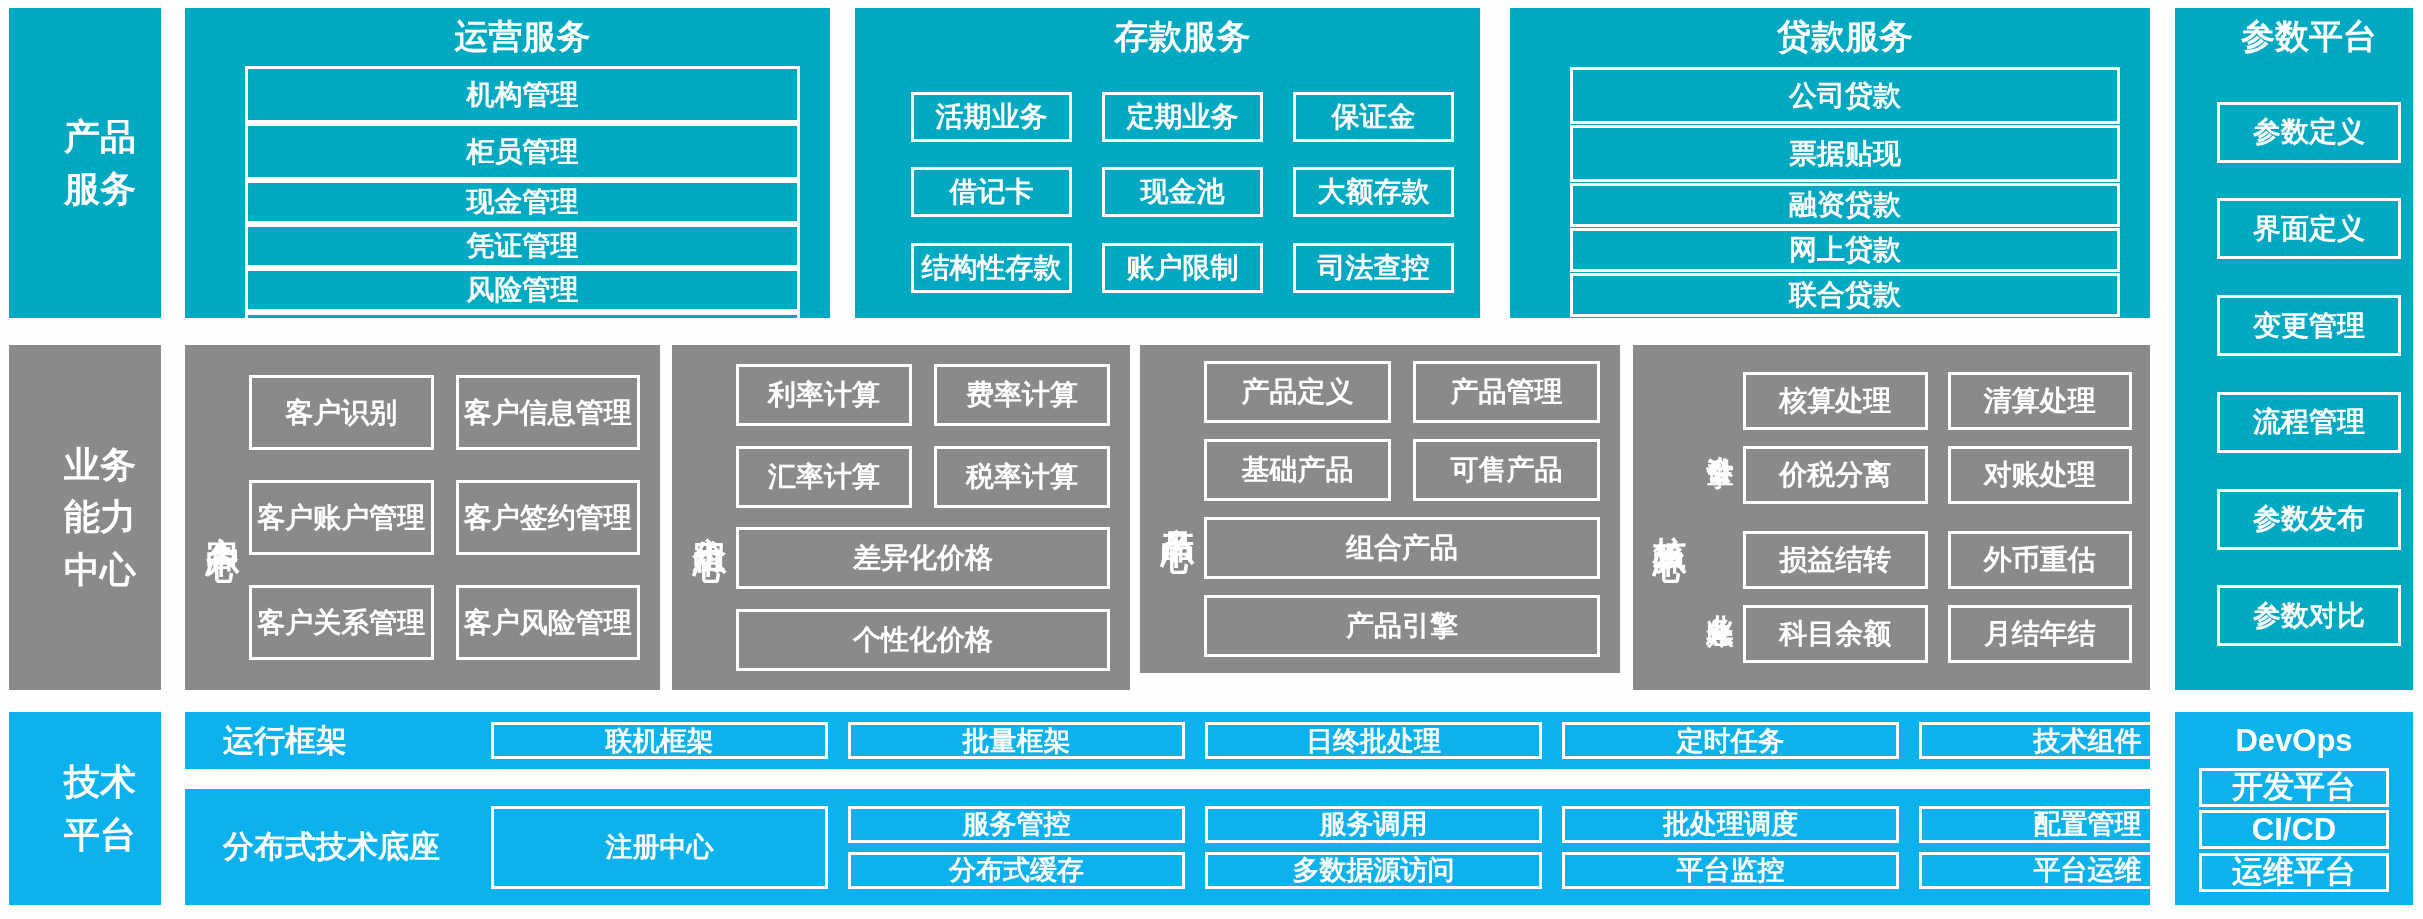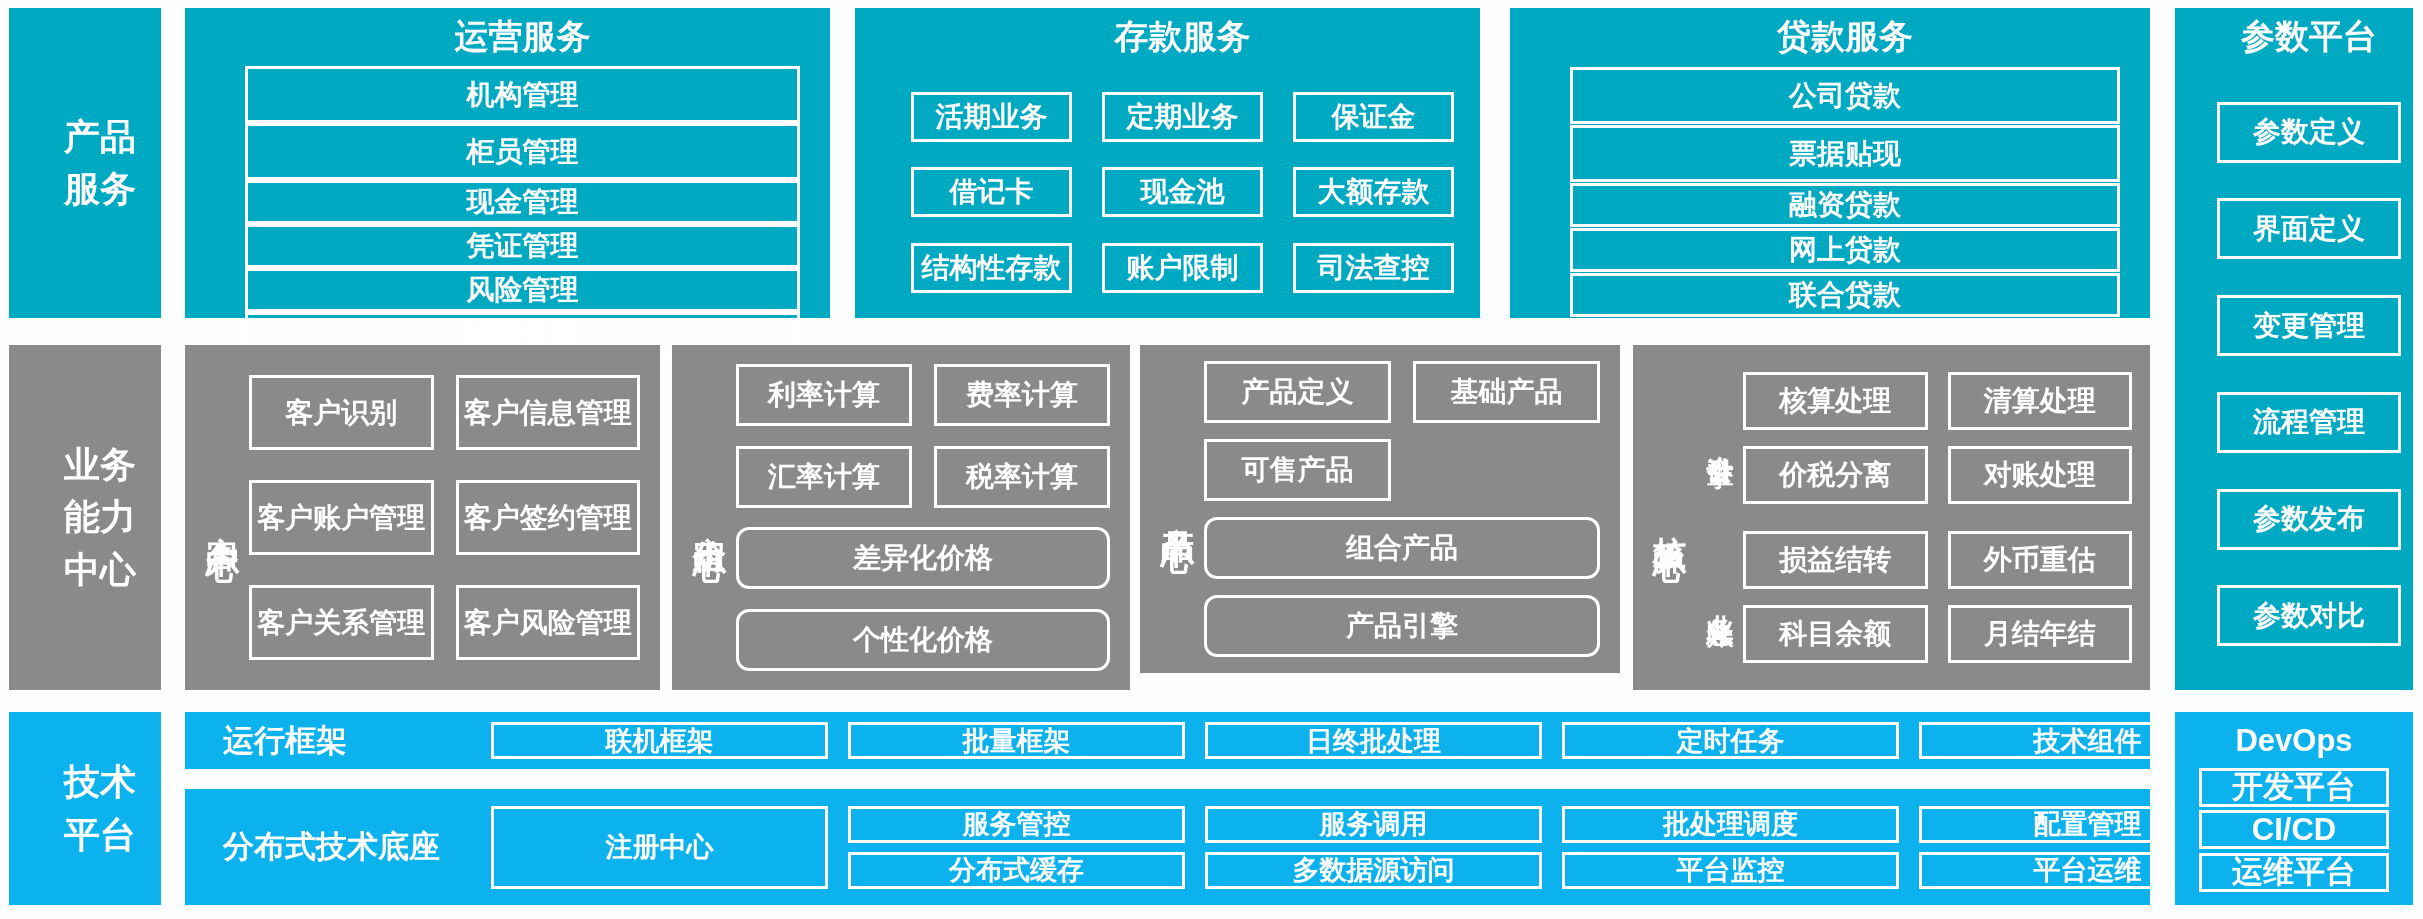--- a/index.html
+++ b/index.html
@@ -26,21 +26,21 @@
         align-content:space-evenly;column-gap:30px;padding:0 26px;}
   
   .vstack{flex:1;display:flex;flex-direction:column;align-items:center;justify-content:space-evenly;}
   .vstack .cell{width:184px;height:61px;}
   
   .center-panel{display:flex;padding:0 20px 0 10px;}
   .center-panel .vlabel{flex:0 0 54px;}
   .cgrid{flex:1;display:grid;align-content:space-evenly;column-gap:22px;}
   #panel-customer .cgrid{grid-template-columns:repeat(2,1fr);grid-template-rows:repeat(3,75px);}
   #panel-pricing .cgrid,#panel-product .cgrid{grid-template-columns:repeat(2,1fr);grid-template-rows:repeat(4,62px);}
-  .wide{grid-column:1 / -1;border-radius:13px;}
+  .wide{grid-column:1 / -1;}
   
   #panel-accounting{display:flex;padding:0 18px 0 8px;}
   #panel-accounting > .vlabel{flex:0 0 56px;}
   .acc-groups{flex:1;display:flex;flex-direction:column;justify-content:space-evenly;}
   .acc-group{display:flex;align-items:center;}
   .acc-group .vlabel{flex:0 0 46px;font-size:27px;letter-spacing:2px;}
   .acc-grid{flex:1;display:grid;grid-template-columns:repeat(2,1fr);grid-template-rows:repeat(2,58px);
         gap:16px 20px;}
   
   .band{display:flex;align-items:center;padding:0 16px 0 38px;}
@@ -139,20 +139,21 @@
       <div class="cell">税率计算</div>
       <div class="cell wide">差异化价格</div>
       <div class="cell wide">个性化价格</div>
     </div>
   </div>
 
   <div class="abs gray center-panel" id="panel-product" style="left:1140px;top:345px;width:480px;height:328px;">
     <div class="vlabel">产品中心</div>
     <div class="cgrid">
       <div class="cell">产品定义</div>
+      <div class="cell">产品管理</div>
       <div class="cell">基础产品</div>
       <div class="cell">可售产品</div>
       <div class="cell wide">组合产品</div>
       <div class="cell wide">产品引擎</div>
     </div>
   </div>
 
   <div class="abs gray" id="panel-accounting" style="left:1633px;top:345px;width:517px;height:345px;">
     <div class="vlabel">核算中心</div>
     <div class="acc-groups">

